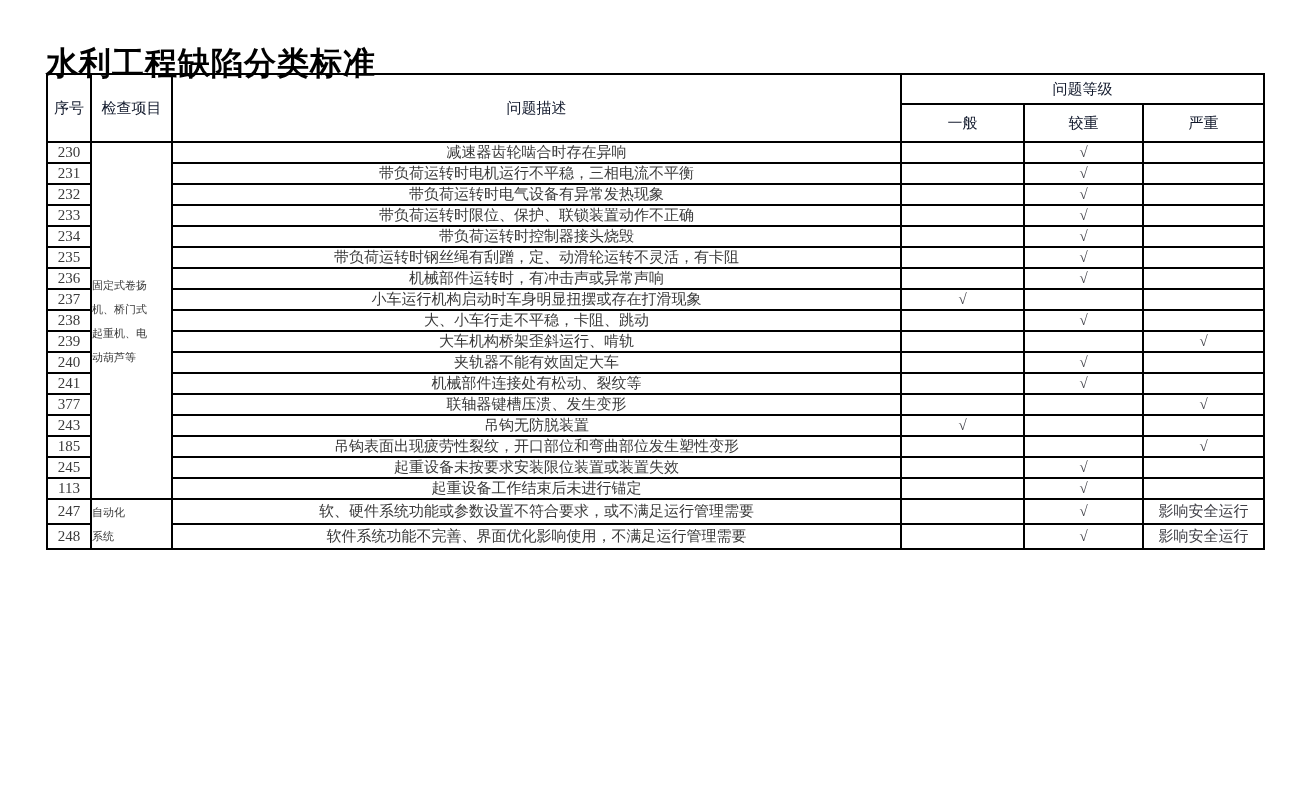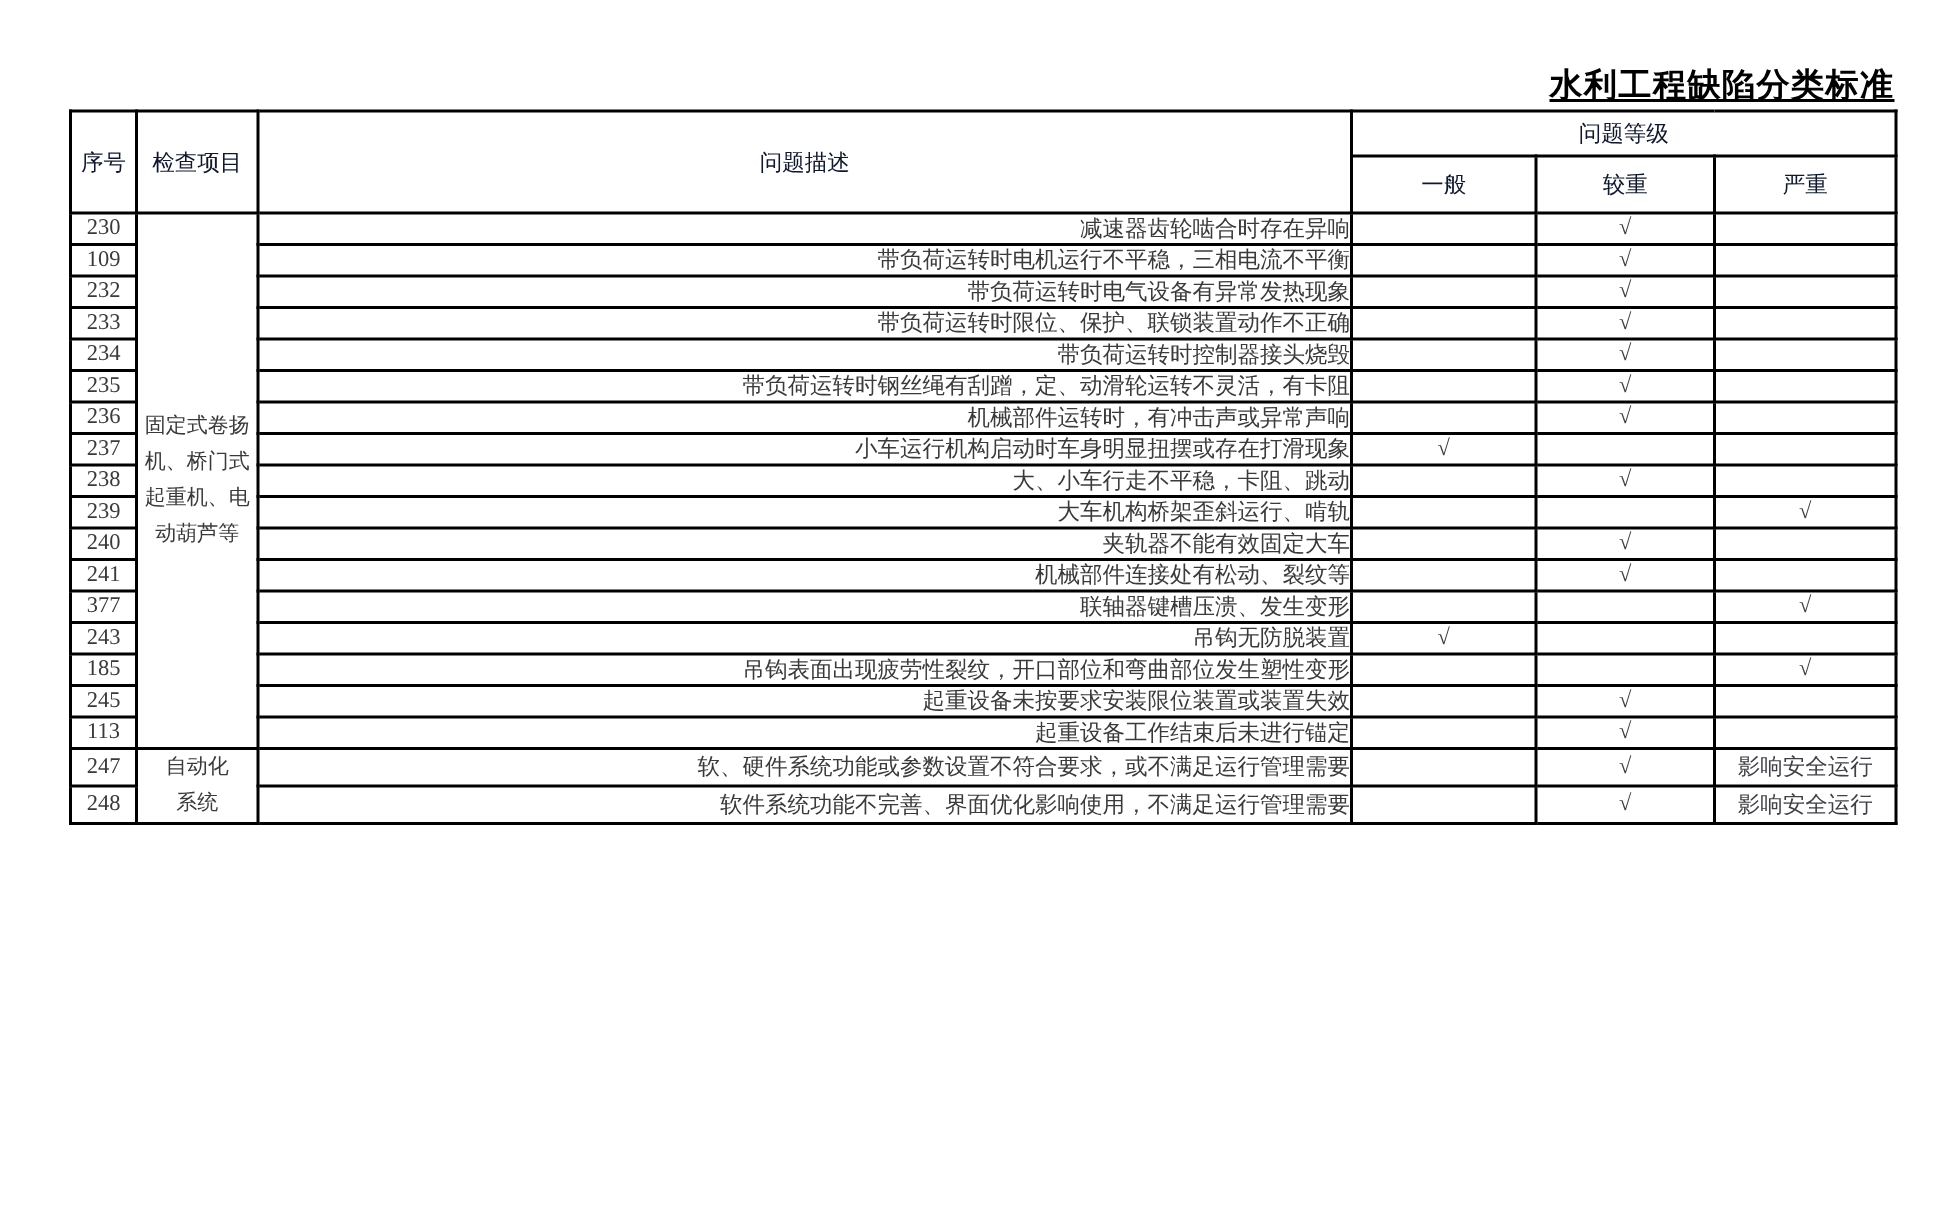--- a/index.html
+++ b/index.html
@@ -15,27 +15,26 @@
     overflow: hidden;
     font-family: "Liberation Serif", "DejaVu Serif", serif;
     color: #3a3a3a;
   }
   .doc-title {
     position: absolute;
     top: 42px;
     left: 46px;
     width: 1217px;
     margin: 0;
-    text-align: right;
+    text-align: left;
     font-family: "Liberation Sans", "DejaVu Sans", sans-serif;
-    font-size: 22px;
+    font-size: 32px;
     font-weight: bold;
     letter-spacing: 1px;
     color: #000000;
-    text-decoration: underline;
   }
   table.defect-table {
     position: absolute;
     top: 73px;
     left: 46px;
     width: 1217px;
     border-collapse: collapse;
     table-layout: fixed;
   }
   table.defect-table th,
@@ -54,28 +53,27 @@
   }
   tr.head-row-1 { height: 30px; }
   tr.head-row-2 { height: 38px; }
   tbody tr { height: 16px; }
   td.c-no {
     text-align: center;
     vertical-align: middle;
     font-size: 15px;
   }
   td.c-item {
-    text-align: center;
-    vertical-align: middle;
-    font-size: 14px;
+    vertical-align: middle;
+    font-size: 11px;
     white-space: pre-line;
     line-height: 24px;
   }
   td.c-desc {
-    text-align: right;
+    text-align: center;
     vertical-align: middle;
     font-size: 15px;
     padding-left: 7px;
     padding-right: 4px;
   }
   td.c-mark {
     text-align: center;
     vertical-align: middle;
     font-size: 15px;
     color: #3f3f46;
@@ -115,21 +113,21 @@
           <td class="c-item" rowspan="17">固定式卷扬
 机、桥门式
 起重机、电
 动葫芦等</td>
           <td class="c-desc">减速器齿轮啮合时存在异响</td>
           <td class="c-mark"></td>
           <td class="c-mark">√</td>
           <td class="c-mark"></td>
         </tr>
         <tr>
-          <td class="c-no">109</td>
+          <td class="c-no">231</td>
           <td class="c-desc">带负荷运转时电机运行不平稳，三相电流不平衡</td>
           <td class="c-mark"></td>
           <td class="c-mark">√</td>
           <td class="c-mark"></td>
         </tr>
         <tr>
           <td class="c-no">232</td>
           <td class="c-desc">带负荷运转时电气设备有异常发热现象</td>
           <td class="c-mark"></td>
           <td class="c-mark">√</td>

